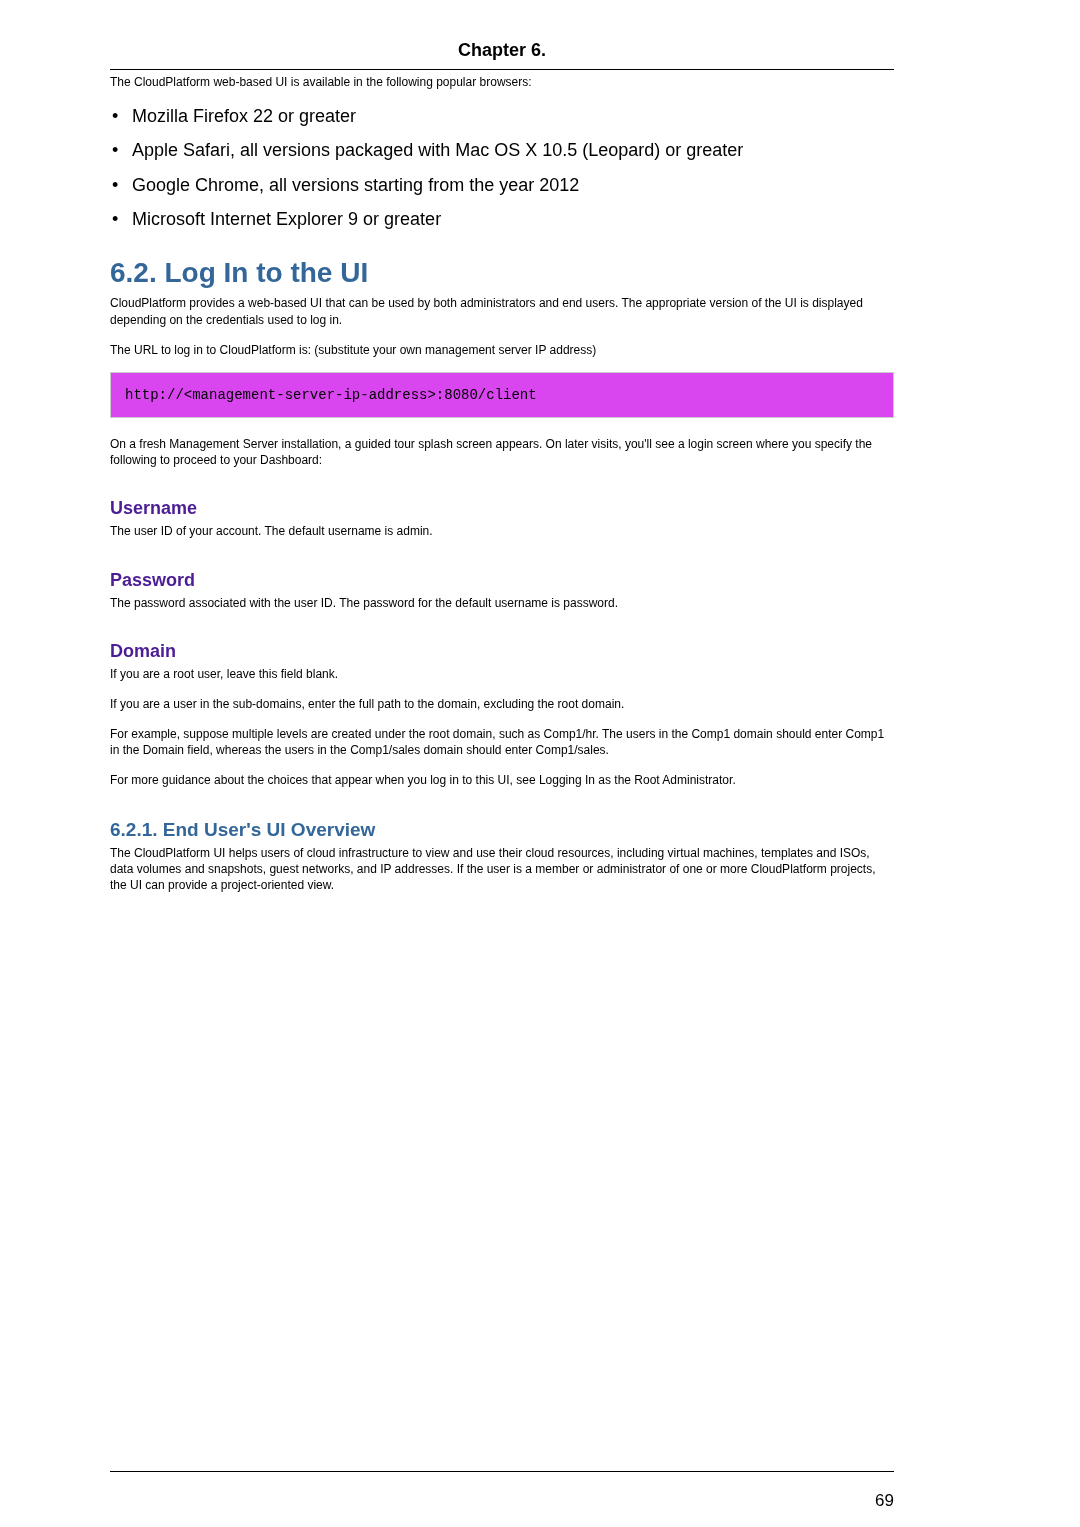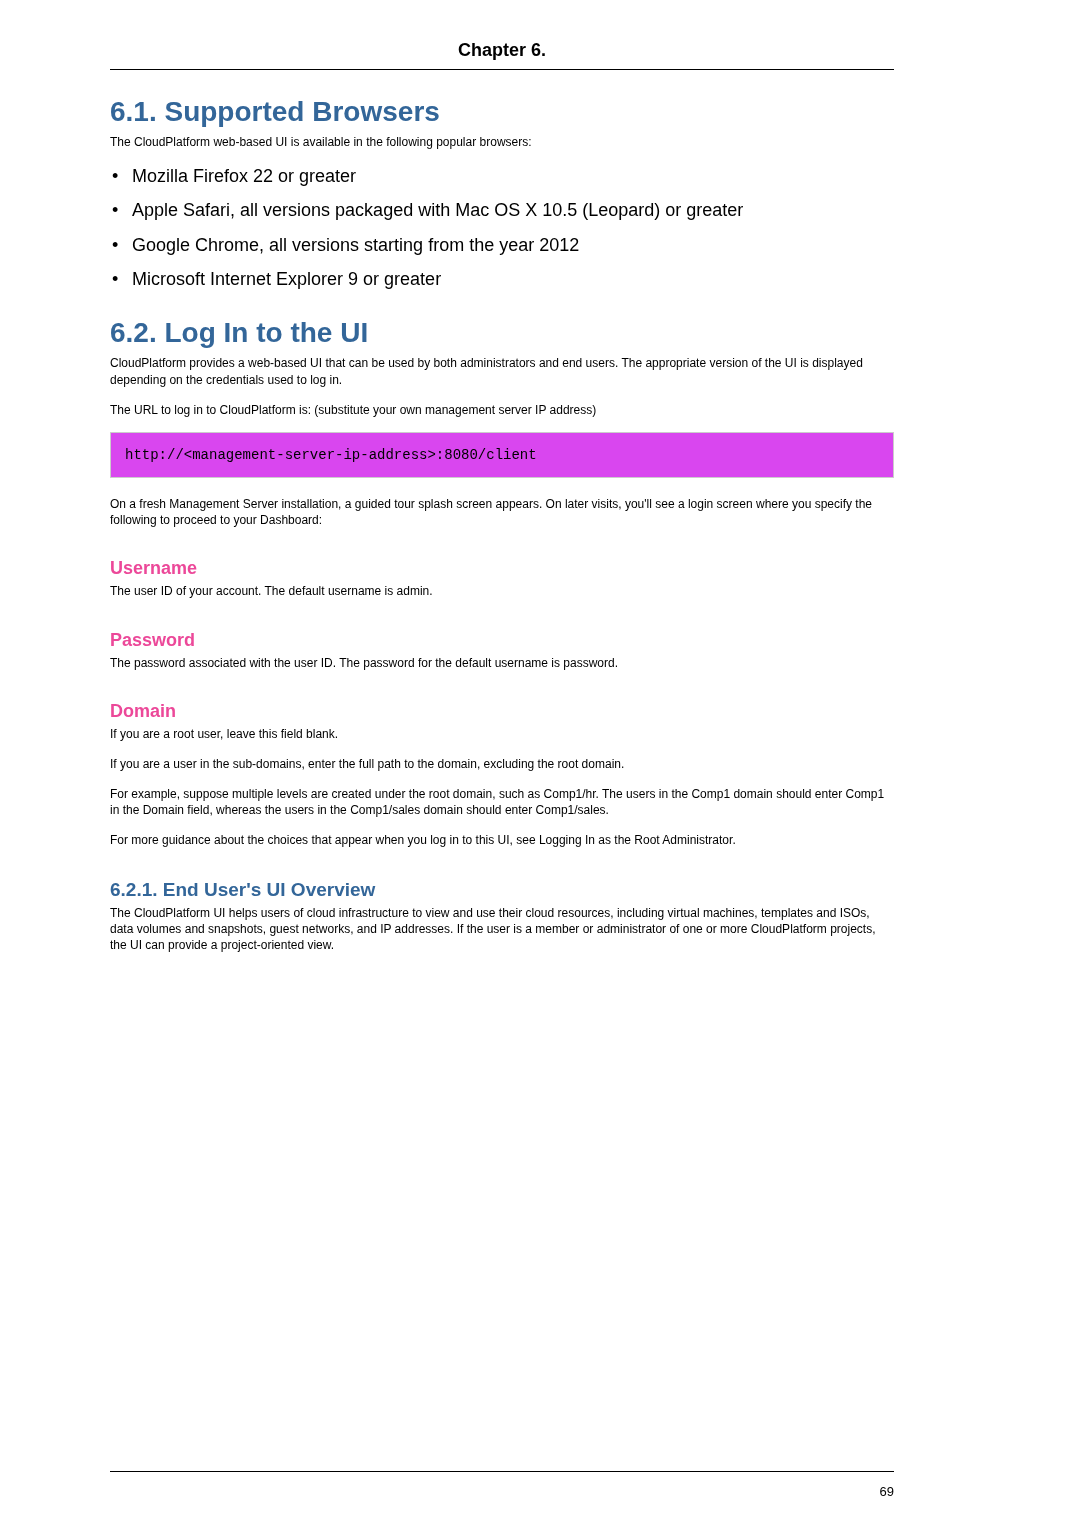--- a/index.html
+++ b/index.html
@@ -36,21 +36,21 @@
     font-weight: bold;
     margin: 26px 0 6px 0;
   }
   h3.section-h3 {
     color: #336699;
     font-size: 19px;
     font-weight: bold;
     margin: 30px 0 4px 0;
   }
   h4.subhead {
-    color: #ec4899;
+    color: #4c1d95;
     font-size: 18px;
     font-weight: bold;
     margin: 30px 0 2px 0;
   }
   p.body {
     font-size: 12px;
     line-height: 1.35;
     margin: 4px 0 14px 0;
   }
   ul.bullets {
@@ -84,33 +84,32 @@
   .footer-line {
     position: absolute;
     left: 110px;
     right: 110px;
     bottom: 55px;
     border-top: 1px solid #000000;
   }
   .page-number {
     position: absolute;
     right: 110px;
-    bottom: 28px;
-    font-size: 13px;
+    bottom: 16px;
+    font-size: 17px;
   }
 </style>
 </head>
 <body>
 
 <div class="page">
 
   <div class="running-header">Chapter 6.</div>
 
 
-  <h2 class="section-h2">6.1. Supported Browsers</h2>
   <p class="body">The CloudPlatform web-based UI is available in the following popular browsers:</p>
 
   <ul class="bullets">
     <li>Mozilla Firefox 22 or greater</li>
     <li>Apple Safari, all versions packaged with Mac OS X 10.5 (Leopard) or greater</li>
     <li>Google Chrome, all versions starting from the year 2012</li>
     <li>Microsoft Internet Explorer 9 or greater</li>
   </ul>
 
   <h2 class="section-h2">6.2. Log In to the UI</h2>

